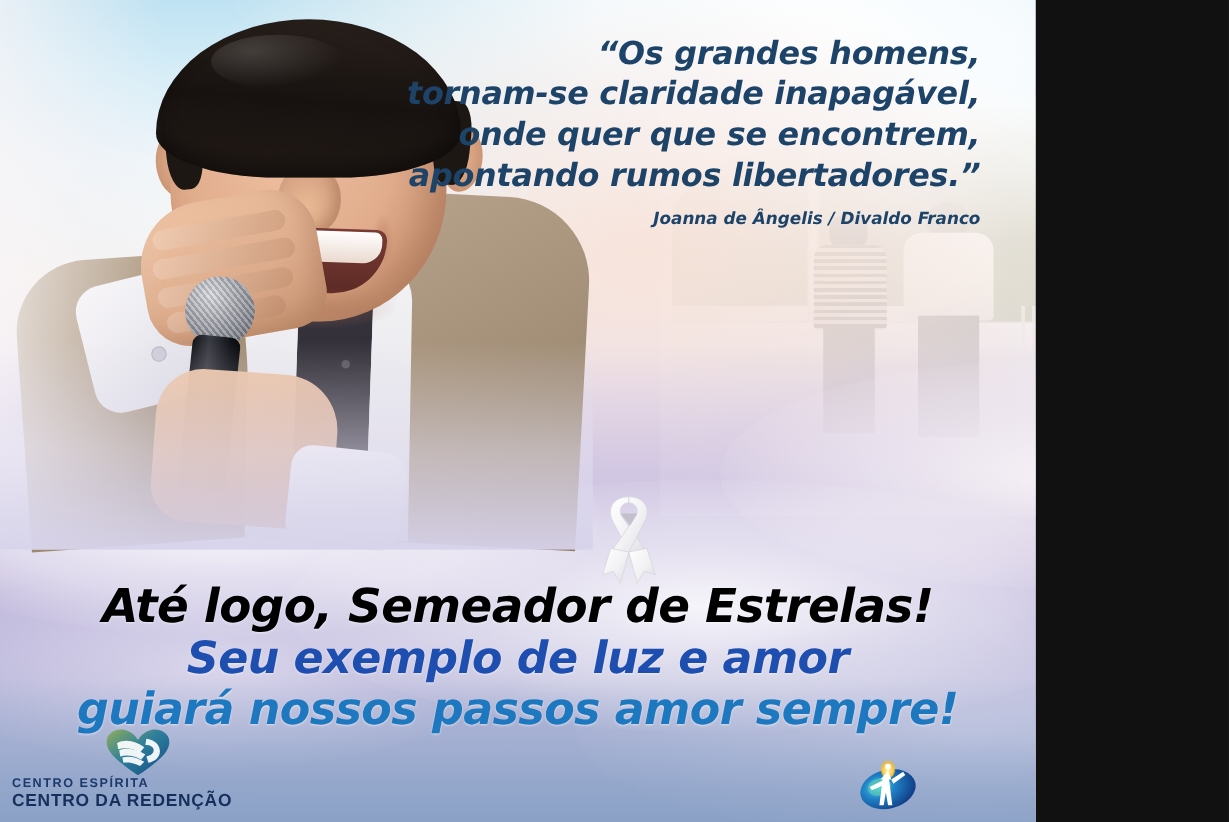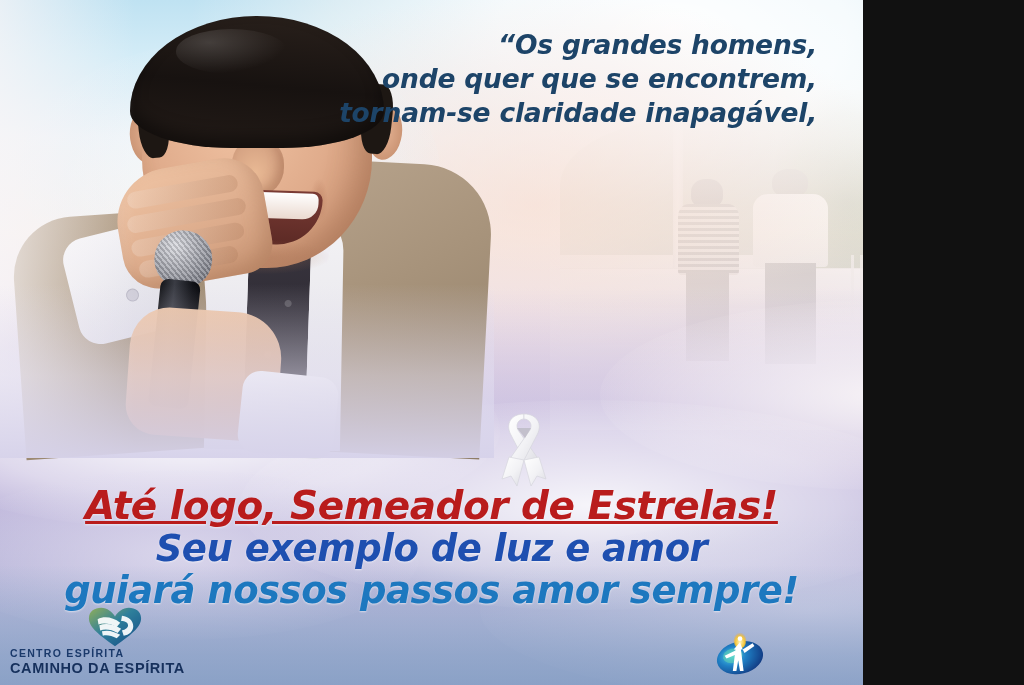--- a/index.html
+++ b/index.html
@@ -317,21 +317,21 @@
   .headline{
     position:absolute;left:0;right:0;top:486px;z-index:22;text-align:center;
   }
   .hl{
     font-family:"DejaVu Sans", sans-serif;
     font-weight:bold;font-style:italic;
     letter-spacing:-0.5px;
     line-height:1.02;
     text-shadow:0 1px 2px rgba(255,255,255,.55);
   }
-  .hl1{font-size:39px;color:#b91c1c;text-decoration:underline;}
+  .hl1{font-size:39px;color:#000000;}
   .hl2{font-size:37px;color:#1e4fb0;margin-top:4px;}
   .hl3{font-size:37px;color:#1d78bf;margin-top:4px;}
 
   
   .logo{position:absolute;bottom:8px;z-index:24;text-align:left;}
   .logo-left{left:10px;width:210px;}
   .logo-right{right:8px;width:230px;}
   .logo-mark{height:42px;display:flex;align-items:flex-end;justify-content:center;}
   .logo-t1{
     font-family:"Liberation Sans", sans-serif;
@@ -426,22 +426,24 @@
     <div class="cuff2"></div>
     <div class="fadeout"></div>
   </div>
 
   <div class="cloud c4"></div>
   <div class="cloud c5"></div>
   <div class="bg-bluefoot"></div>
 
   <div class="quote">
     <div class="quote-line">“Os grandes homens,</div>
+    <div class="quote-line">tornam-se claridade inapagável,</div>
     <div class="quote-line">onde quer que se encontrem,</div>
-    <div class="quote-line">tornam-se claridade inapagável,</div>
+    <div class="quote-line">apontando rumos libertadores.”</div>
+    <div class="quote-author">Joanna de Ângelis / Divaldo Franco</div>
   </div>
 
   <div class="ribbon">
     <svg viewBox="0 0 74 82" width="74" height="82" aria-hidden="true">
       <defs>
         <linearGradient id="rg" x1="0" y1="0" x2="1" y2="1">
           <stop offset="0%" stop-color="#ffffff"></stop>
           <stop offset="55%" stop-color="#f2f2f5"></stop>
           <stop offset="100%" stop-color="#dcdce2"></stop>
         </linearGradient>
@@ -471,21 +473,21 @@
           </linearGradient>
         </defs>
         <path d="M32 45 C10 30 2 22 2 13 C2 5 9 1 16 1 C23 1 29 6 32 11 C35 6 41 1 48 1 C55 1 62 5 62 13 C62 22 54 30 32 45 Z" fill="url(#hg1)"></path>
         <path d="M12 14 C20 10 30 12 38 18 L34 23 C27 19 19 18 13 20 Z" fill="#ffffff" opacity=".92"></path>
         <path d="M14 21 C22 18 31 20 39 25 L35 30 C28 26 21 25 15 27 Z" fill="#ffffff" opacity=".92"></path>
         <path d="M17 28 C24 26 31 28 38 32 L34 36 C28 33 23 32 18 33 Z" fill="#ffffff" opacity=".92"></path>
         <path d="M40 10 C48 11 53 16 53 22 C53 28 48 32 42 33 L40 27 C44 26 47 24 47 21 C47 18 44 16 39 16 Z" fill="#ffffff" opacity=".92"></path>
       </svg>
     </div>
     <div class="logo-t1">CENTRO ESPÍRITA</div>
-    <div class="logo-t2">CAMINHO DA ESPÍRITA</div>
+    <div class="logo-t2">CENTRO DA REDENÇÃO</div>
   </div>
 
   <div class="logo logo-right">
     <div class="logo-mark">
       <svg viewBox="0 0 60 50" width="54" height="46" aria-hidden="true">
         <defs>
           <radialGradient id="gg" cx="35%" cy="40%" r="75%">
             <stop offset="0%" stop-color="#4fd1e8"></stop>
             <stop offset="40%" stop-color="#1f7fc4"></stop>
             <stop offset="100%" stop-color="#0f2f78"></stop>

